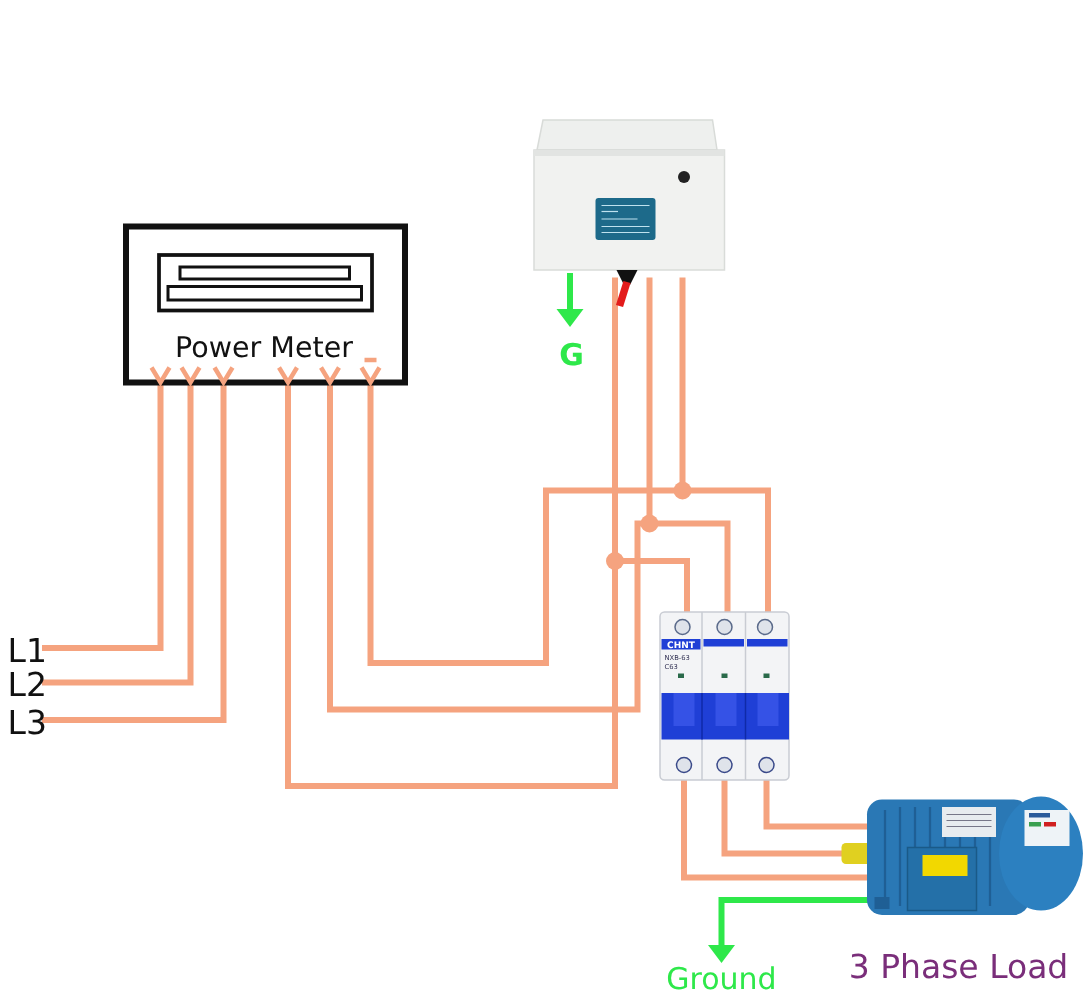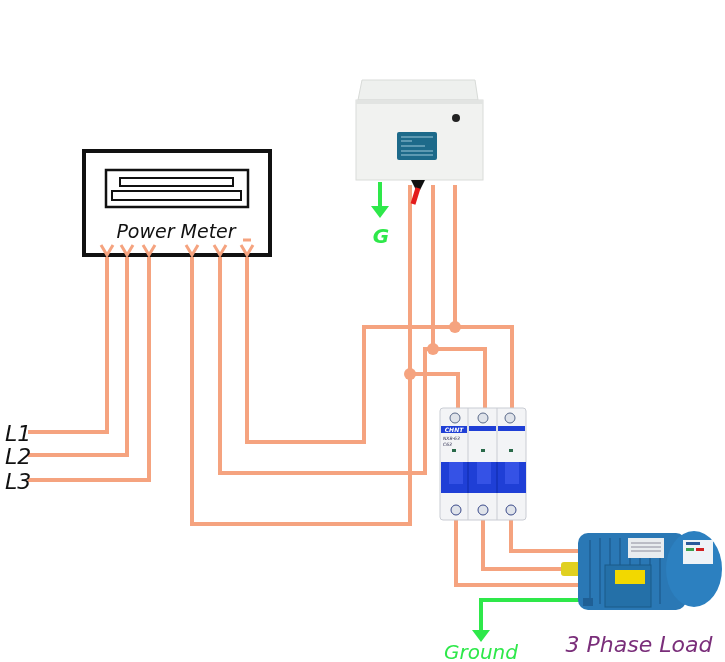--- a/index.html
+++ b/index.html
@@ -1,16 +1,16 @@
 <!DOCTYPE html>
 <html><head>
 <meta charset="utf-8">
 <style>
   html, body { margin: 0; padding: 0; background: #ffffff; }
-  #stage { position: relative; width: 725px; height: 662px; overflow: hidden; background: #ffffff; font-family: "DejaVu Sans", sans-serif; font-style: italic; }
+  #stage { position: relative; width: 725px; height: 662px; overflow: hidden; background: #ffffff; font-family: "DejaVu Sans", sans-serif; }
   svg { position: absolute; left: 0; top: 0; }
   .wire { fill: none; stroke: #f5a37f; stroke-width: 4; stroke-linejoin: miter; stroke-linecap: butt; }
   .gwire { fill: none; stroke: #2ee84a; stroke-width: 4; }
   .lbl { font-family: "DejaVu Sans", sans-serif; }
 </style>
 </head>
 <body>
 
 <div id="stage">
 <svg width="725" height="662" viewBox="0 0 725 662">

